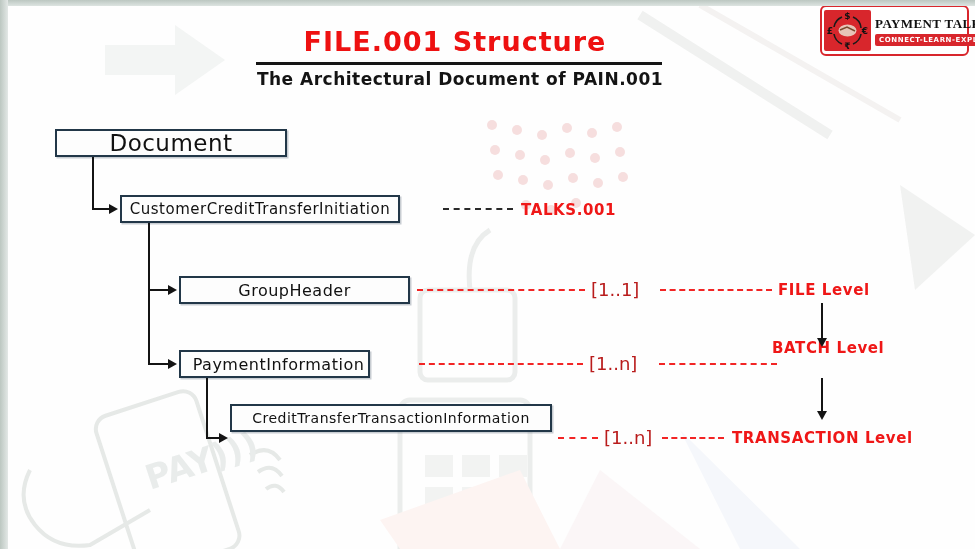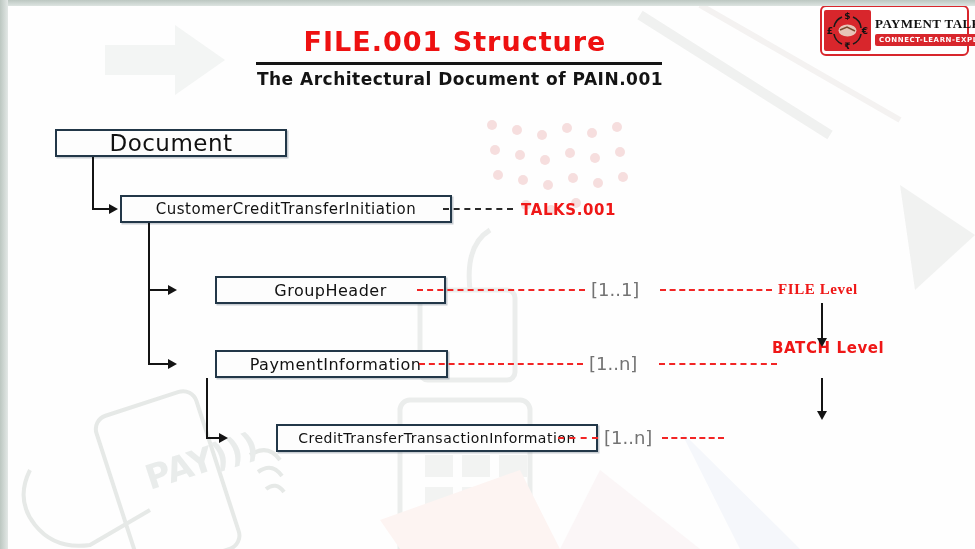--- a/index.html
+++ b/index.html
@@ -34,34 +34,34 @@
   .logo-name{font-family:"Liberation Serif","DejaVu Serif",serif;font-weight:bold;
     font-size:13px;letter-spacing:.4px;color:#111;white-space:nowrap;}
   .logo-badge{background:#d8262c;color:#fff;font-size:7px;font-weight:bold;
     letter-spacing:.6px;padding:2px 4px;border-radius:2px;white-space:nowrap;}
 
   
   .node{position:absolute;height:28px;box-sizing:border-box;background:#fdfdfd;
     border:2px solid #223748;box-shadow:1.5px 1.5px 0 rgba(40,60,80,.25);
     display:flex;align-items:center;justify-content:center;color:#111;
     letter-spacing:.5px;white-space:nowrap;}
-  .f17{font-size:23px;} .f16{font-size:16px;margin-left:36px;} .f15{font-size:15px;} .f14{font-size:14px;}
+  .f17{font-size:23px;} .f16{font-size:16px;} .f15{font-size:15px;} .f14{font-size:14px;}
 
   
   .line{position:absolute;background:#141414;}
   .arrow-right{position:absolute;width:0;height:0;border-top:5px solid transparent;
     border-bottom:5px solid transparent;border-left:9px solid #141414;}
   .arrow-down{position:absolute;width:0;height:0;border-left:5px solid transparent;
     border-right:5px solid transparent;border-top:9px solid #141414;}
 
   
   .dash-black{position:absolute;height:0;border-top:2px dashed #2a2a2a;}
   .dash-red{position:absolute;height:0;border-top:2px dashed #f22525;}
 
-  .cardinality{position:absolute;font-size:18px;color:#737373;white-space:nowrap;}
+  .cardinality{position:absolute;font-size:18px;color:#b91c1c;white-space:nowrap;}
   .red-label{position:absolute;font-size:15px;font-weight:bold;color:#ef1717;
     letter-spacing:.6px;white-space:nowrap;}
 </style>
 </head>
 <body>
 
 <div id="slide">
 
   <svg id="watermark" viewBox="0 0 975 549" xmlns="http://www.w3.org/2000/svg">
 
@@ -149,30 +149,30 @@
       </div>
       <div class="logo-right">
         <span class="logo-name">PAYMENT TALKS</span>
         <span class="logo-badge">CONNECT-LEARN-EXPLORE</span>
       </div>
     </div>
 
     <div class="node f17" style="left:55px;top:129px;width:232px;">
       <span>Document</span>
     </div>
-    <div class="node f15" style="left:120px;top:195px;width:332px;">
+    <div class="node f15" style="left:120px;top:195px;width:280px;">
       <span>CustomerCreditTransferInitiation</span>
     </div>
     <div class="node f16" style="left:179px;top:276px;width:231px;">
       <span>GroupHeader</span>
     </div>
-    <div class="node f16" style="left:179px;top:350px;width:233px;padding-left:8px;">
+    <div class="node f16" style="left:179px;top:350px;width:191px;padding-left:8px;">
       <span>PaymentInformation</span>
     </div>
-    <div class="node f14" style="left:230px;top:424px;width:322px;margin-left:46px;">
+    <div class="node f14" style="left:230px;top:404px;width:322px;">
       <span>CreditTransferTransactionInformation</span>
     </div>
 
     <div class="line" style="left:92px;top:157px;width:2px;height:53px;"></div>
     <div class="line" style="left:92px;top:208px;width:18px;height:2px;"></div>
     <div class="arrow-right" style="left:109px;top:204px;"></div>
 
     <div class="line" style="left:148px;top:223px;width:2px;height:142px;"></div>
     <div class="line" style="left:148px;top:289px;width:20px;height:2px;"></div>
     <div class="arrow-right" style="left:168px;top:285px;"></div>
@@ -182,30 +182,31 @@
     <div class="line" style="left:206px;top:378px;width:2px;height:61px;"></div>
     <div class="line" style="left:206px;top:437px;width:13px;height:2px;"></div>
     <div class="arrow-right" style="left:219px;top:433px;"></div>
 
     <div class="dash-black" style="left:443px;top:208px;width:70px;"></div>
     <div class="red-label" style="left:521px;top:201px;">TALKS.001</div>
 
     <div class="dash-red" style="left:417px;top:289px;width:168px;"></div>
     <div class="cardinality" style="left:591px;top:279px;">[1..1]</div>
     <div class="dash-red" style="left:660px;top:289px;width:112px;"></div>
-    <div class="red-label" style="left:778px;top:281px;font-family:Liberation Serif, serif;">FILE Level</div>
+    <div class="red-label" style="left:778px;top:281px;">FILE Level</div>
 
     <div class="dash-red" style="left:419px;top:363px;width:164px;"></div>
     <div class="cardinality" style="left:589px;top:353px;">[1..n]</div>
     <div class="dash-red" style="left:659px;top:363px;width:118px;"></div>
     <div class="red-label" style="left:772px;top:339px;">BATCH Level</div>
 
     <div class="dash-red" style="left:558px;top:437px;width:40px;"></div>
     <div class="cardinality" style="left:604px;top:427px;">[1..n]</div>
     <div class="dash-red" style="left:662px;top:437px;width:62px;"></div>
+    <div class="red-label" style="left:732px;top:429px;">TRANSACTION Level</div>
 
     <div class="line" style="left:821px;top:303px;width:2px;height:37px;"></div>
     <div class="arrow-down" style="left:817px;top:338px;"></div>
     <div class="line" style="left:821px;top:378px;width:2px;height:35px;"></div>
     <div class="arrow-down" style="left:817px;top:411px;"></div>
 
   </div>
 </div>
 
 </body></html>

